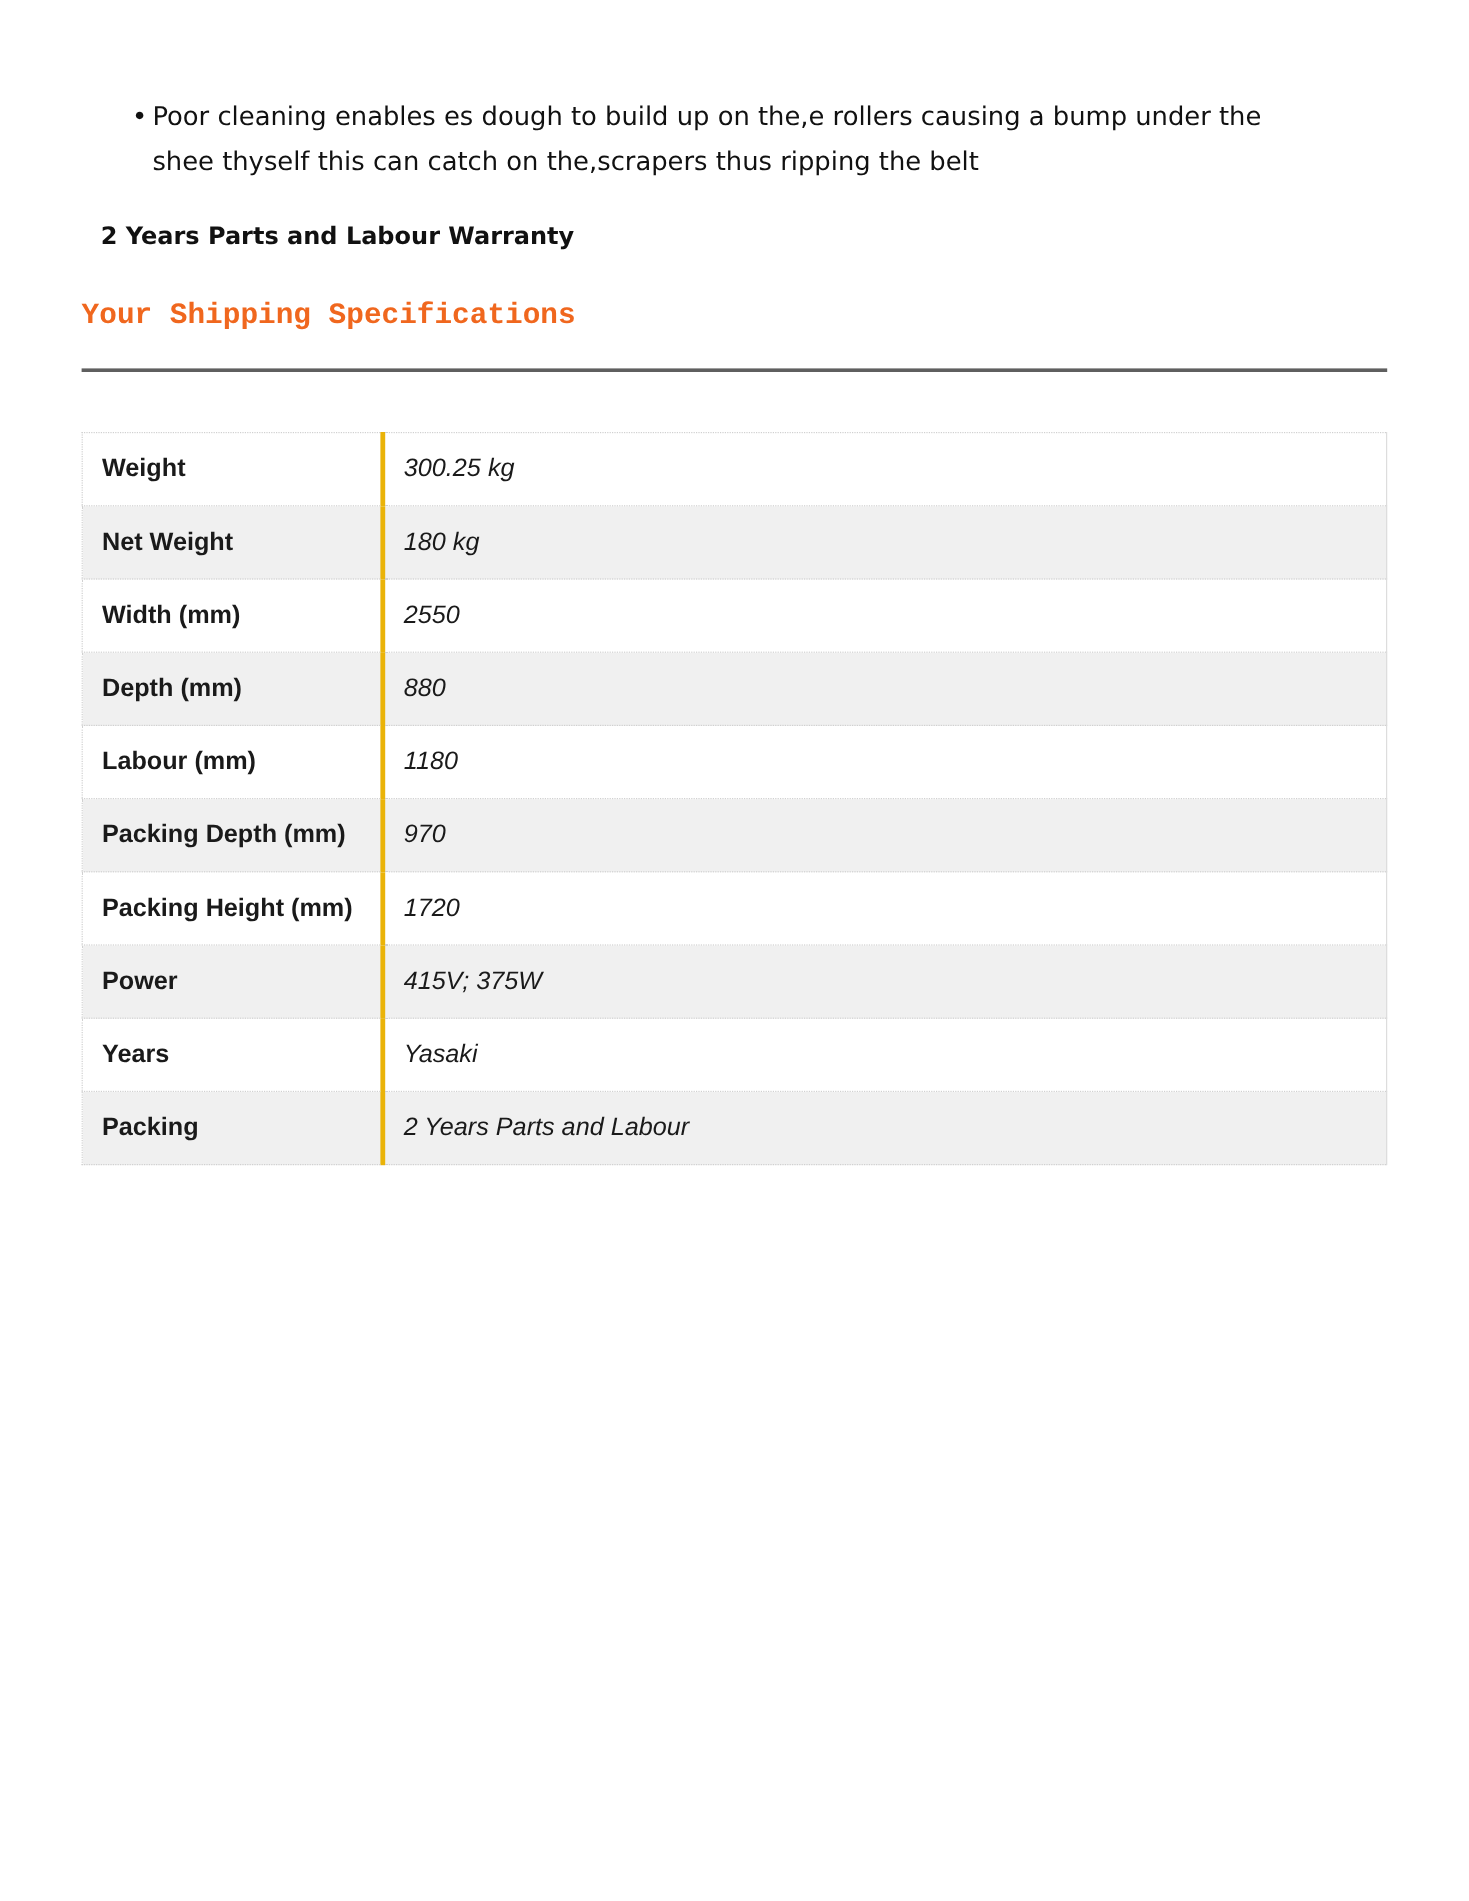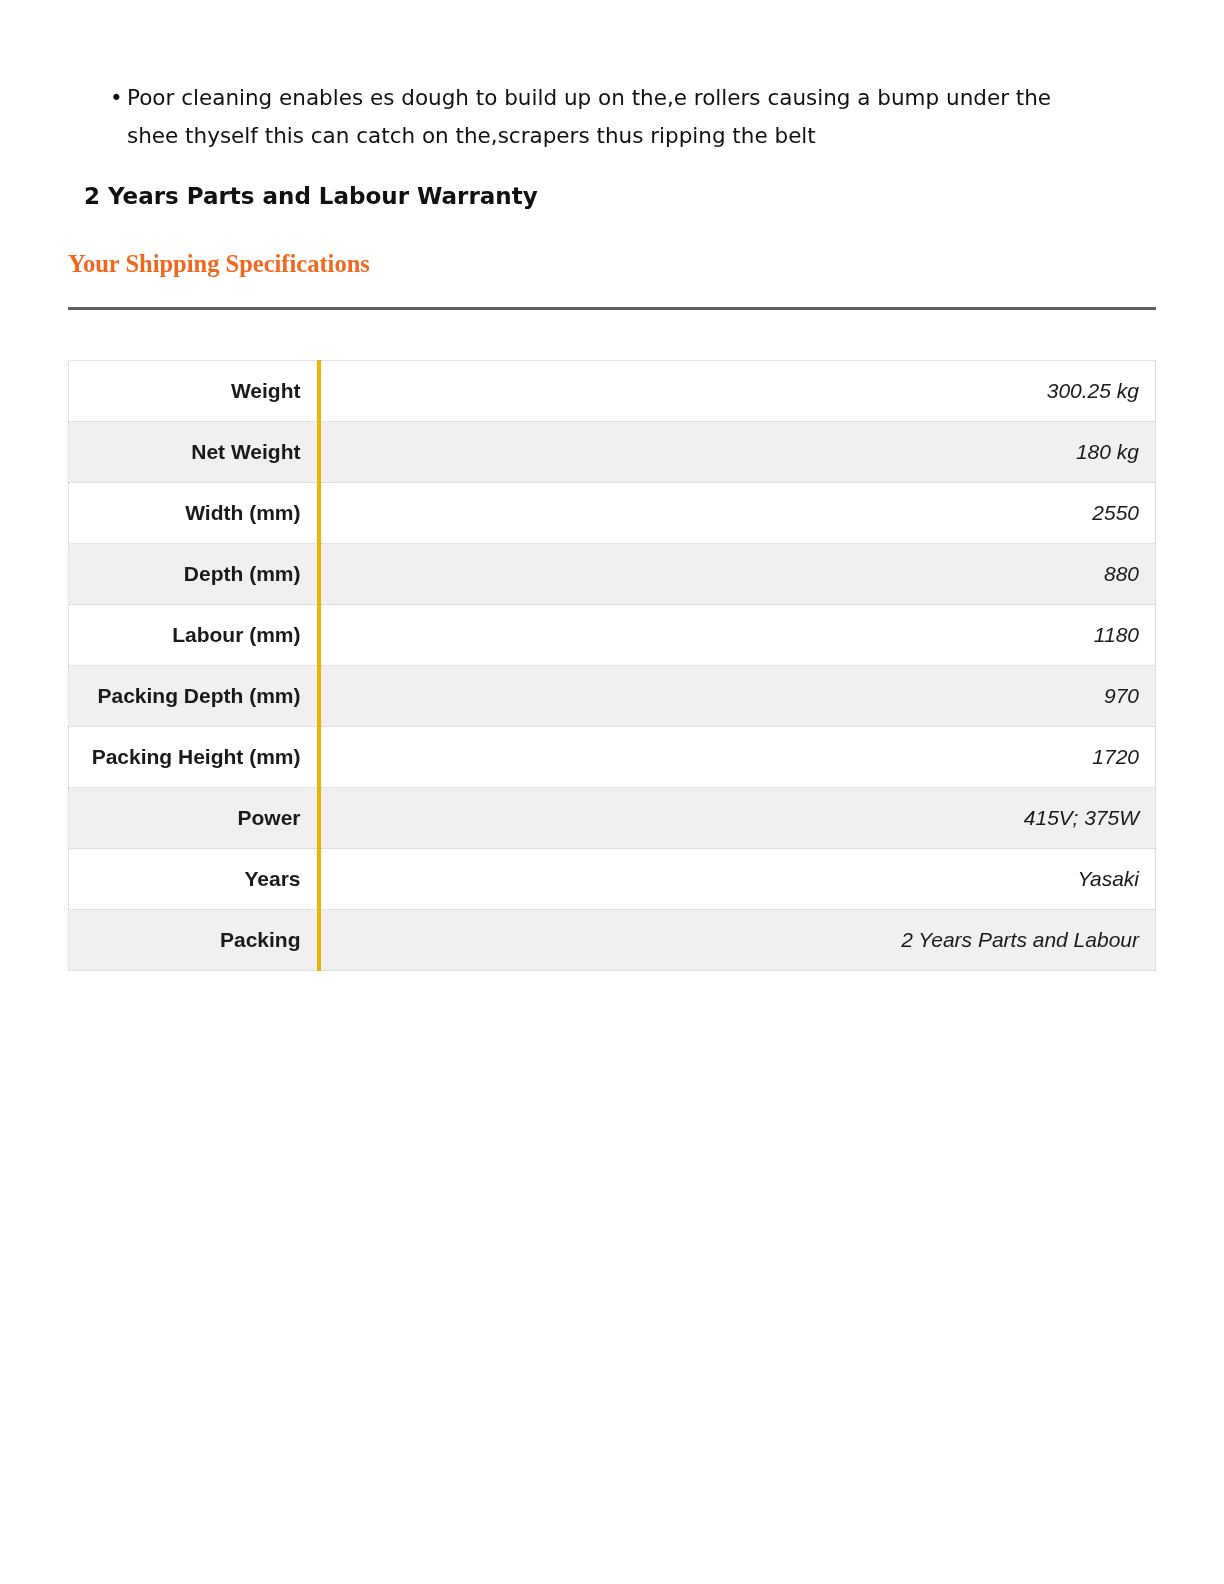--- a/index.html
+++ b/index.html
@@ -34,27 +34,27 @@
     position: absolute;
     left: 0;
     top: 0;
     font-size: 21.5px;
   }
   
   h3.warranty-heading {
     margin: 26px 0 0 16px;
     font-family: "DejaVu Sans", sans-serif;
     font-weight: bold;
-    font-size: 23px;
+    font-size: 20px;
     line-height: 30px;
     color: #111111;
   }
   h2.shipping-heading {
     margin: 38px 0 0 0;
-    font-family: Liberation Serif, serif;
+    font-family: Liberation Mono, monospace;
     font-weight: bold;
     font-size: 24.5px;
     line-height: 30px;
     color: #f0671e;
   }
   hr.rule {
     margin: 28px 0 0 0;
     border: none;
     height: 3px;
     width: 1088px;
@@ -70,21 +70,20 @@
     font-family: "Liberation Sans", sans-serif;
     font-size: 21px;
   }
   table.spec-table tr { background: #ffffff; }
   table.spec-table tr:nth-child(even) { background: #f0f0f0; }
   table.spec-table tr + tr td { border-top: 1px dotted #d0d0d0; }
   table.spec-table td {
     padding: 11px 16px;
     line-height: 38px;
     vertical-align: middle;
-    text-align: right;
   }
   table.spec-table td.label {
     width: 250px;
     font-weight: bold;
     color: #1a1a1a;
   }
   table.spec-table td.value {
     border-left: 4px solid #eab308;
     font-style: italic;
     color: #1a1a1a;

